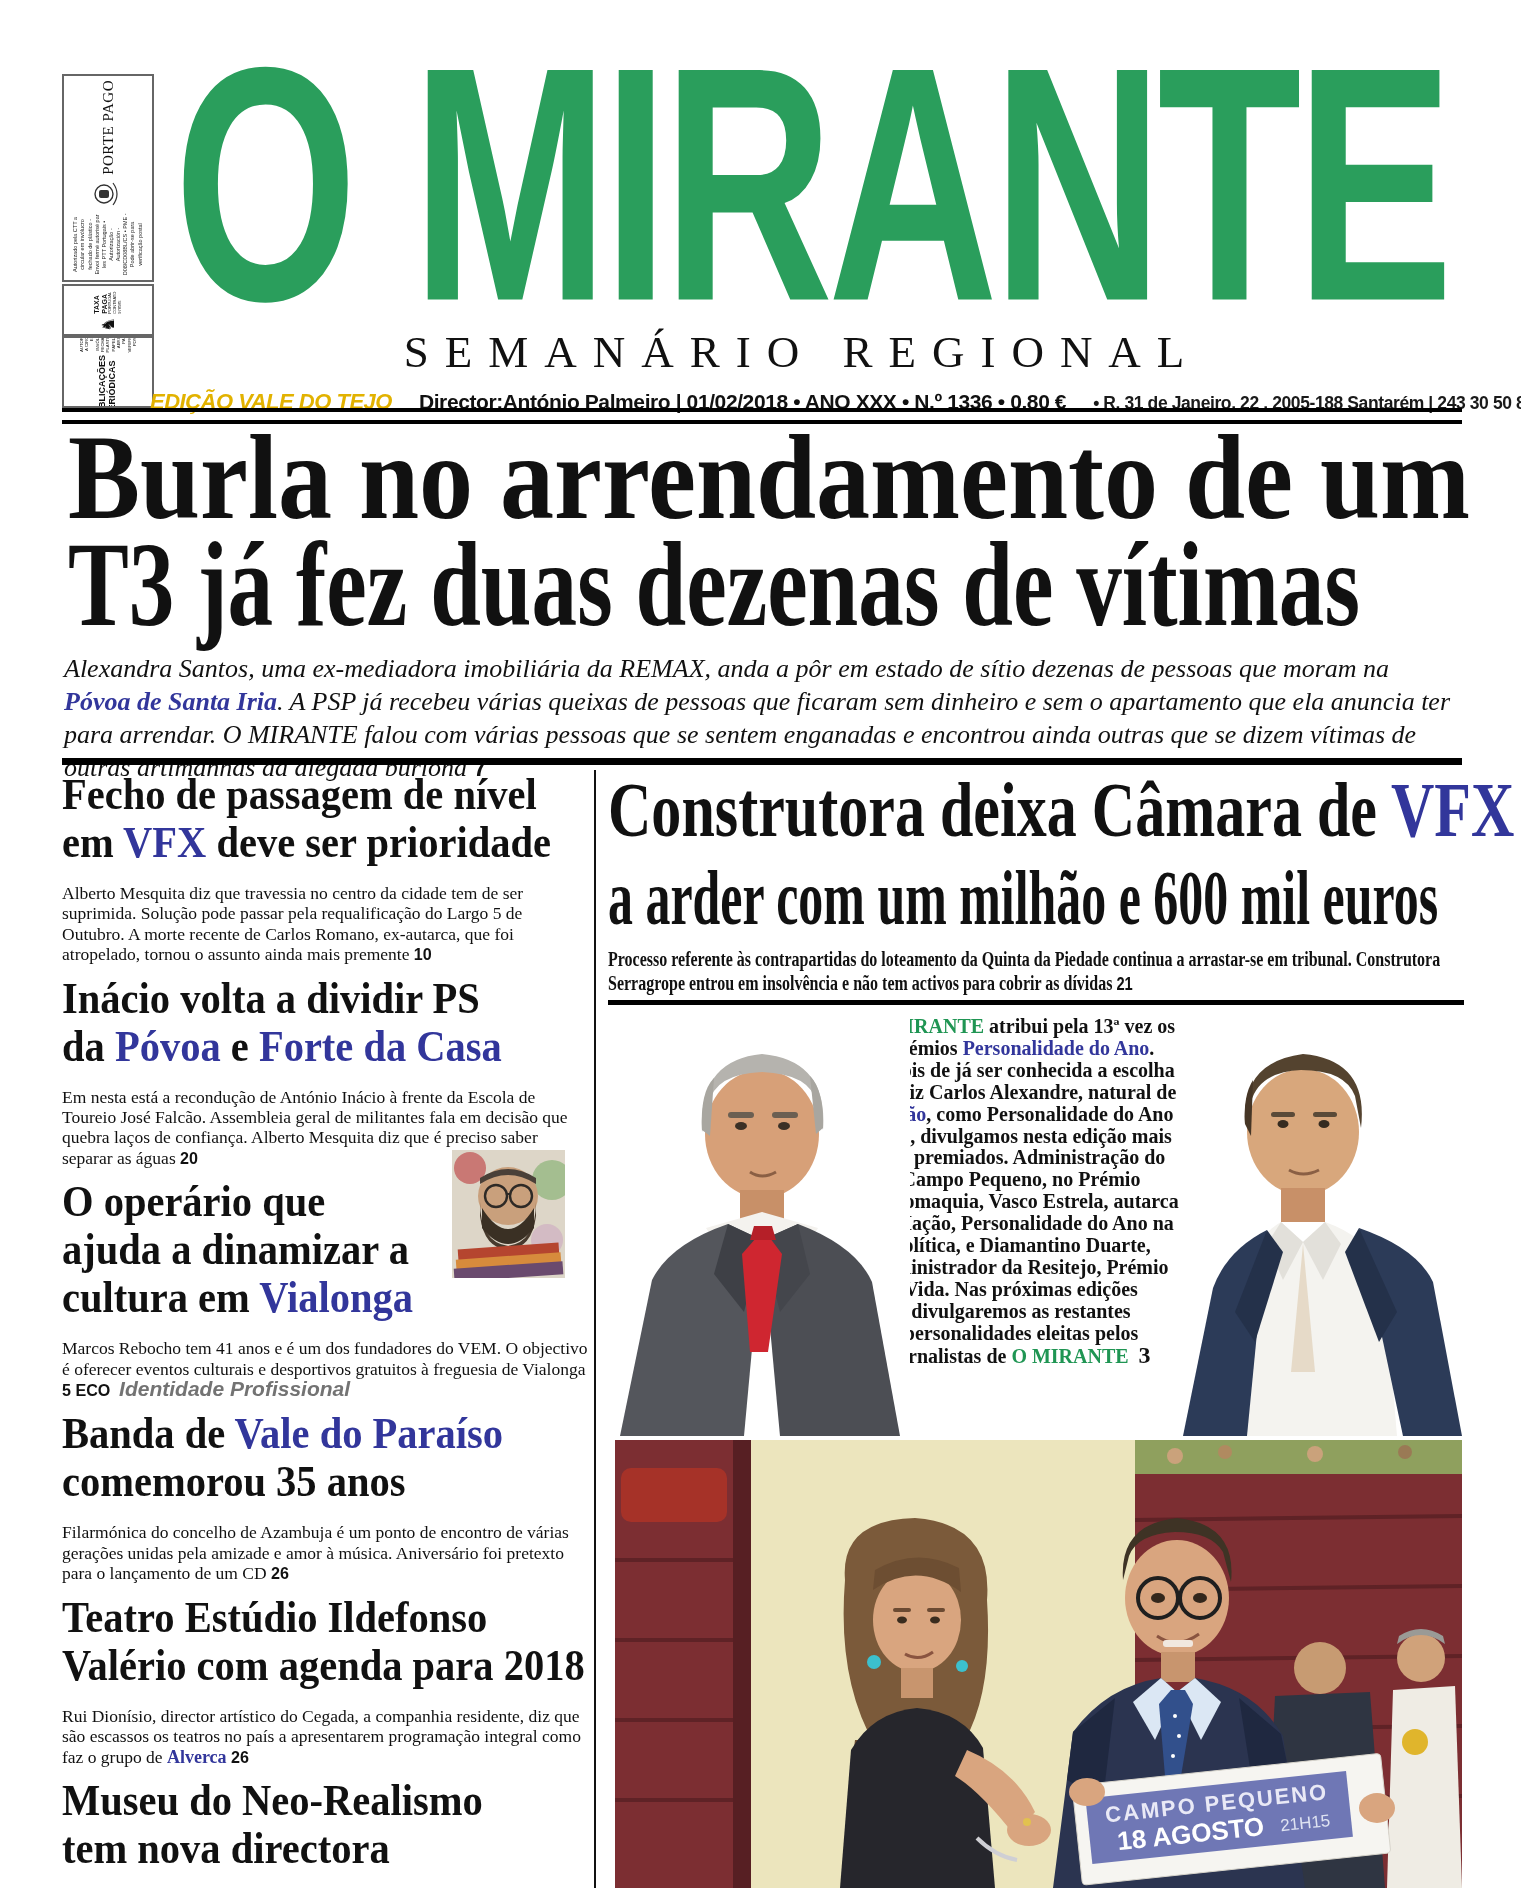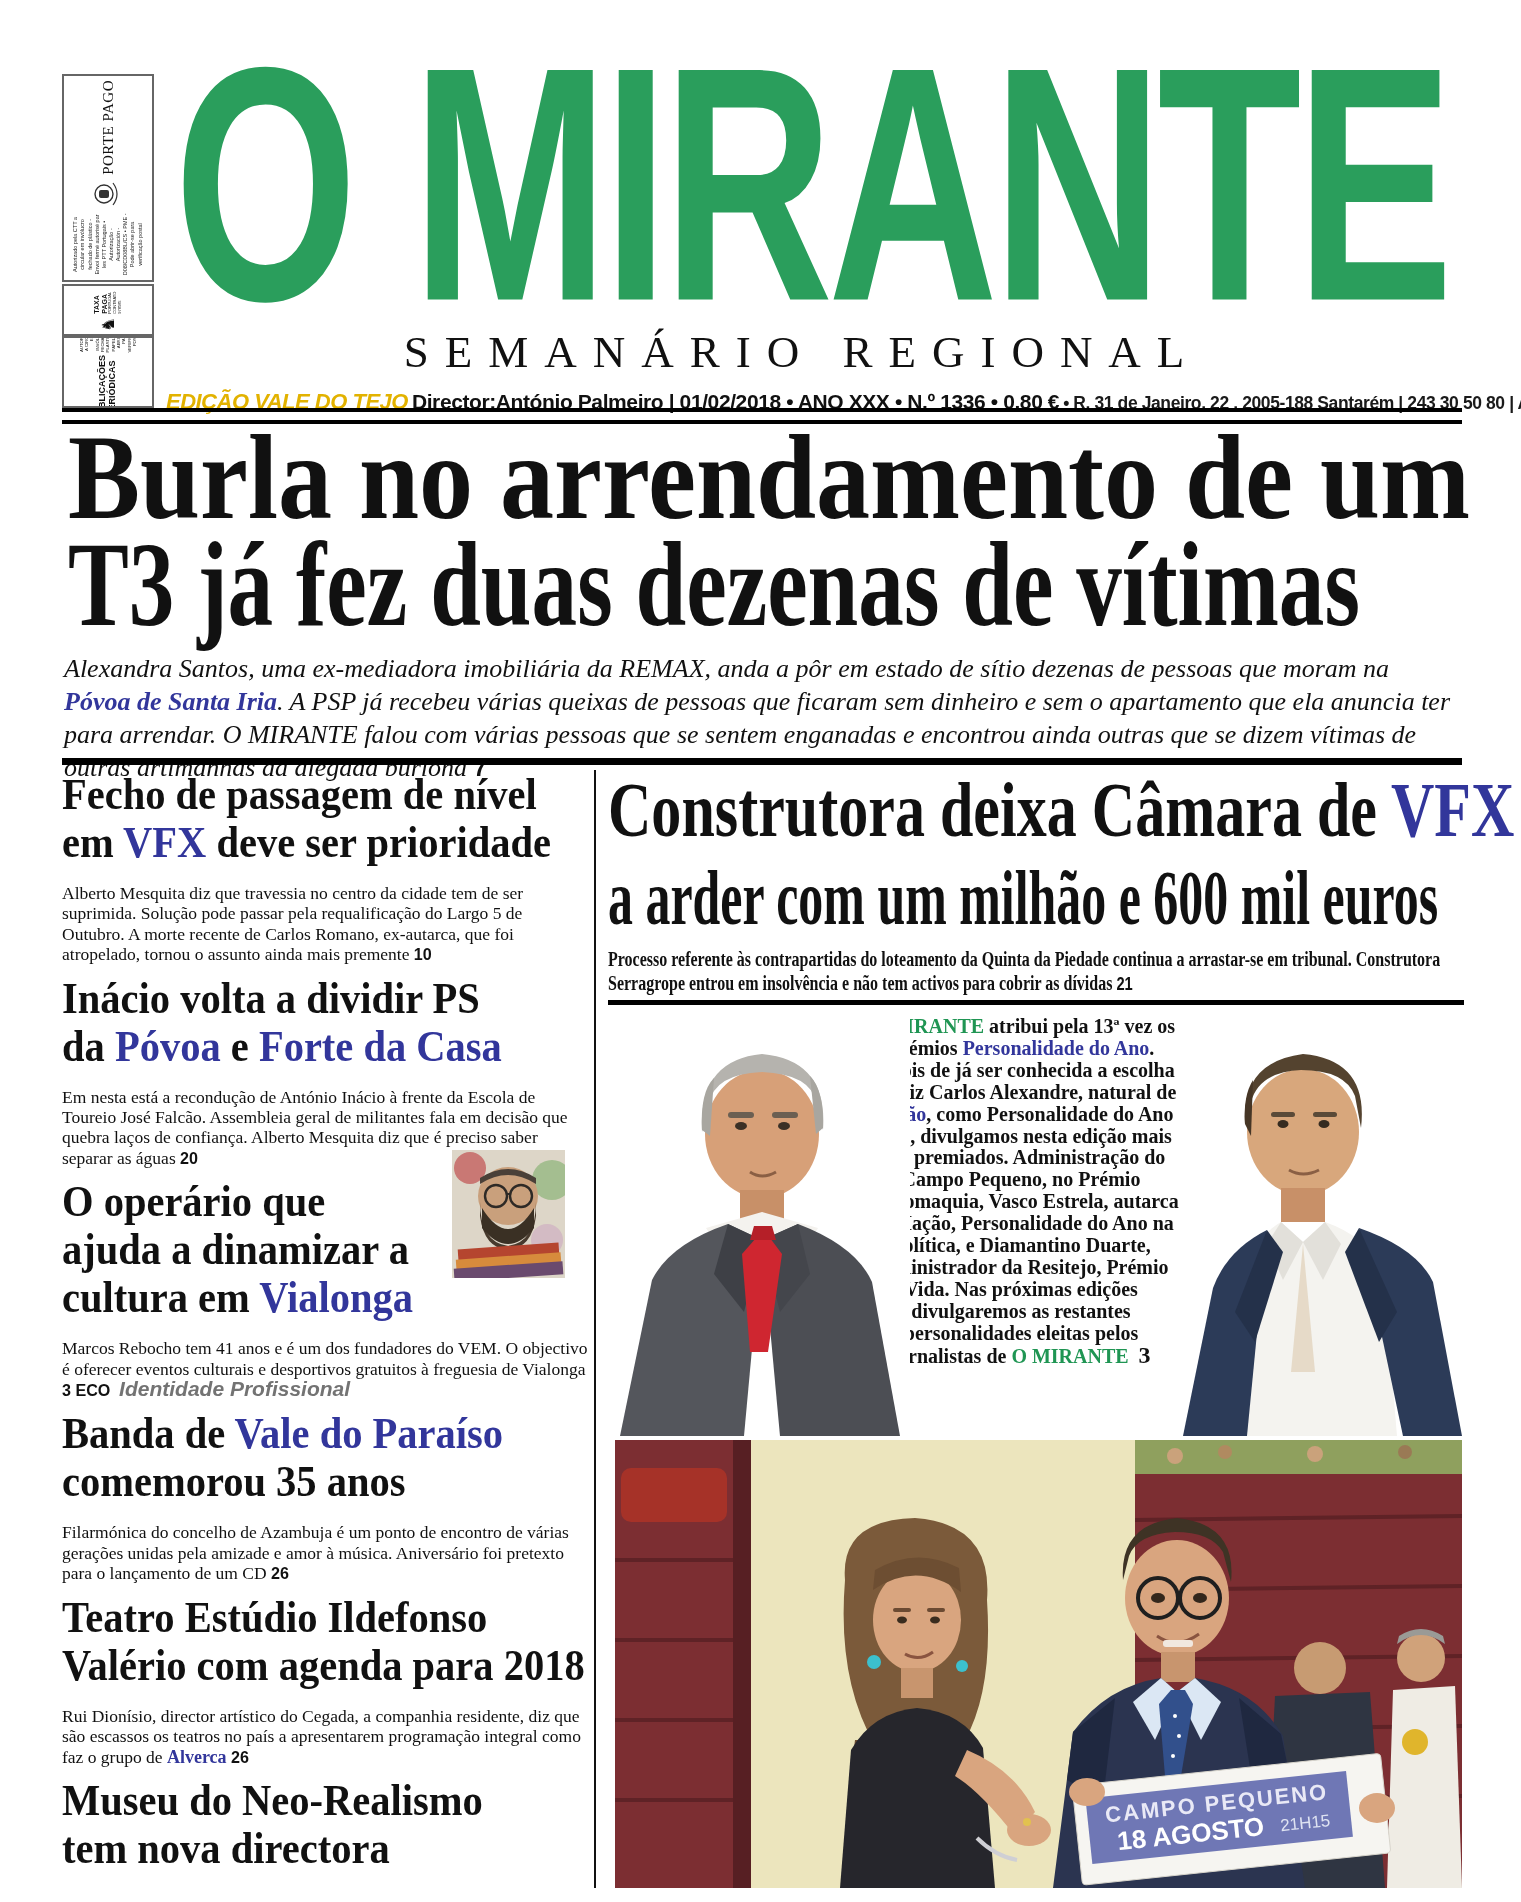--- a/index.html
+++ b/index.html
@@ -21,22 +21,22 @@
   .taxatiny{font-family:"Liberation Sans",sans-serif;font-size:4px;line-height:1.2;}
   .pubbold{font-family:"Liberation Sans",sans-serif;font-weight:bold;font-size:9px;line-height:1.1;text-align:center;width:64px;}
   .pubtiny{font-family:"Liberation Sans",sans-serif;font-size:4.3px;line-height:1.25;width:40px;text-align:center;}
   .horse{font-size:17px;line-height:1;}
   
   #mast-title{position:absolute;left:174px;top:26px;width:1290px;height:280px;
     font-family:"Liberation Sans",sans-serif;font-weight:bold;font-size:295px;line-height:280px;
     letter-spacing:-7px;color:#2a9e5c;transform:scale(.80,1.13);transform-origin:0 0;white-space:nowrap;}
   #mast-sub{position:absolute;left:156px;top:326px;width:1292px;text-align:center;
     font-size:45px;letter-spacing:16px;white-space:nowrap;}
-  #infoline{position:absolute;left:150px;top:389px;width:1315px;display:flex;align-items:baseline;gap:4px;
-    font-family:"Liberation Sans",sans-serif;white-space:nowrap;margin-left:16px;}
+  #infoline{position:absolute;left:150px;top:389px;width:1315px;display:flex;align-items:baseline;gap:27px;
+    font-family:"Liberation Sans",sans-serif;white-space:nowrap;}
   #edition{color:#e2b200;font-weight:bold;font-style:italic;font-size:22px;letter-spacing:-.5px;}
   #issueinfo{font-weight:bold;font-size:21px;letter-spacing:-.4px;text-align:center;}
   #addrinfo{font-size:17.5px;letter-spacing:-.4px;font-weight:bold;color:#1a1a1a;}
   .rule-double{position:absolute;left:62px;width:1400px;height:8px;border-top:4px solid #000;border-bottom:4px solid #000;top:408px;}
   
   #lead-h{position:absolute;left:68px;top:424px;width:1400px;font-weight:bold;font-size:120px;line-height:107px;}
   .cx90{display:inline-block;transform:scaleX(.90);transform-origin:0 0;white-space:nowrap;}
   .cx76{display:inline-block;transform:scaleX(.76);transform-origin:0 0;white-space:nowrap;}
   #lead-sf{position:absolute;left:64px;top:652px;width:1398px;font-style:italic;font-size:26px;line-height:33px;}
   .blue{color:#32369b;font-weight:bold;}
@@ -125,21 +125,21 @@
     </div>
     <div class="art">
       <h2><span class="hx"><span>Inácio volta a dividir PS</span></span><br>
           <span class="hx"><span>da </span><span class="blue">Póvoa</span><span> e </span><span class="blue">Forte da Casa</span></span></h2>
       <p><span>Em nesta está a recondução de António Inácio à frente da Escola de Toureio José Falcão. Assembleia geral de militantes fala em decisão que quebra laços de confiança. Alberto Mesquita diz que é preciso saber separar as águas </span><span class="bref">20</span></p>
     </div>
     <div class="art">
       <h2><span class="hx"><span>O operário que</span></span><br>
           <span class="hx"><span>ajuda a dinamizar a</span></span><br>
           <span class="hx"><span>cultura em </span><span class="blue">Vialonga</span></span></h2>
-      <p><span>Marcos Rebocho tem 41 anos e é um dos fundadores do VEM. O objectivo é oferecer eventos culturais e desportivos gratuitos à freguesia de Vialonga </span><span class="bref">3 ECO</span>&nbsp;&nbsp;<span class="cyan" style="font-family:'Liberation Sans',sans-serif;font-weight:bold;font-style:italic;font-size:21px;">Identidade Profissional</span></p>
+      <p><span>Marcos Rebocho tem 41 anos e é um dos fundadores do VEM. O objectivo é oferecer eventos culturais e desportivos gratuitos à freguesia de Vialonga </span><span class="bref">5 ECO</span>&nbsp;&nbsp;<span class="cyan" style="font-family:'Liberation Sans',sans-serif;font-weight:bold;font-style:italic;font-size:21px;">Identidade Profissional</span></p>
     </div>
     <div class="art">
       <h2><span class="hx"><span>Banda de </span><span class="blue">Vale do Paraíso</span></span><br>
           <span class="hx"><span>comemorou 35 anos</span></span></h2>
       <p><span>Filarmónica do concelho de Azambuja é um ponto de encontro de várias gerações unidas pela amizade e amor à música. Aniversário foi pretexto para o lançamento de um CD </span><span class="bref">26</span></p>
     </div>
     <div class="art">
       <h2><span class="hx"><span>Teatro Estúdio Ildefonso</span></span><br>
           <span class="hx"><span>Valério com agenda para 2018</span></span></h2>
       <p><span>Rui Dionísio, director artístico do Cegada, a companhia residente, diz que são escassos os teatros no país a apresentarem programação integral como faz o grupo de </span><span class="blue" style="font-size:18px;">Alverca</span> <span class="bref">26</span></p>

